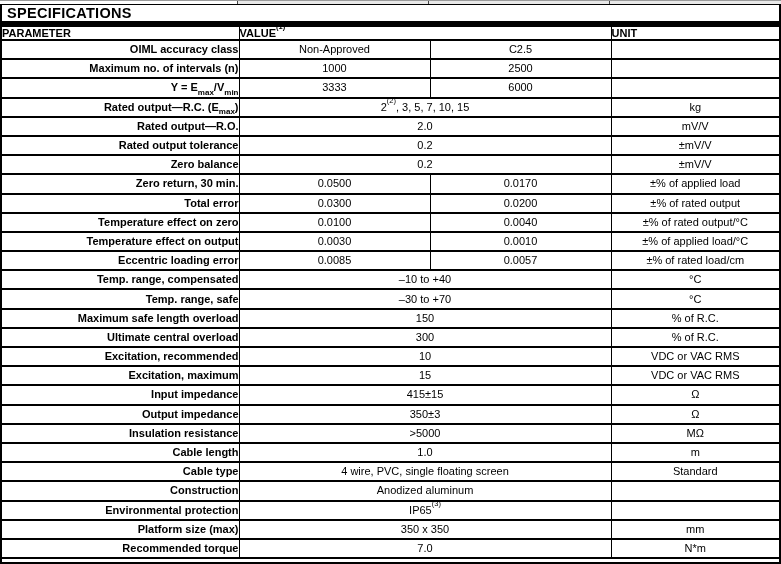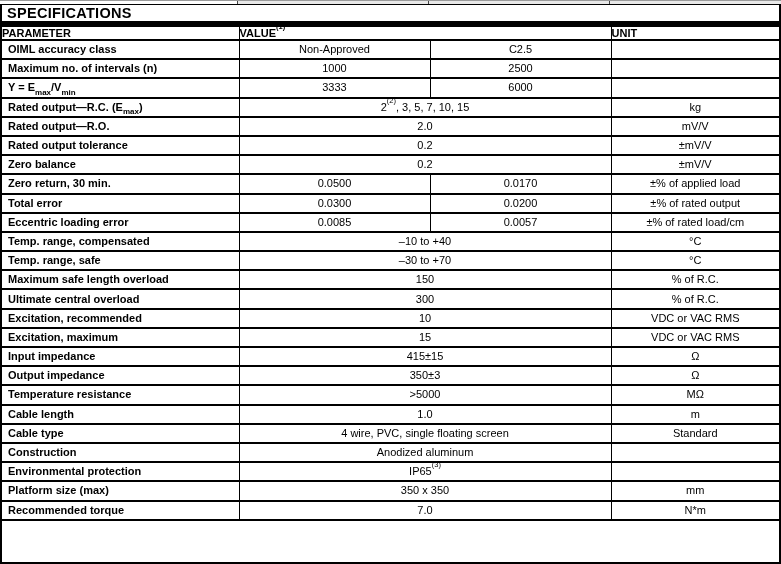--- a/index.html
+++ b/index.html
@@ -24,21 +24,21 @@
 
   table.spec-table{width:100%;border-collapse:collapse;table-layout:fixed;}
   .spec-table th,.spec-table td{
     border:1px solid var(--border,#000);border-bottom-width:2px;
     padding:0;margin:0;font-size:11px;line-height:1;height:17.2px;
     vertical-align:middle;overflow:hidden;white-space:nowrap;
   }
   .spec-table thead th{height:12px;font-weight:bold;text-align:left;border-top:none;}
   .spec-table th:first-child,.spec-table td:first-child{border-left:none;}
   .spec-table th:last-child,.spec-table td:last-child{border-right:none;}
-  td.param{font-weight:bold;text-align:left;padding-left:6px;}
+  td.param{font-weight:bold;text-align:right;padding-left:6px;}
   td.val,td.unit{text-align:center;font-weight:normal;}
   sub{font-size:8px;line-height:0;margin-top:24px;}
   sup{font-size:7.5px;line-height:0;vertical-align:top;position:relative;top:-1px;}
 </style>
 </head>
 <body>
 
 <div class="sheet">
 
   <div class="top-strip">
@@ -113,20 +113,32 @@
             <td class="val">0.0170</td>
             <td class="unit">±% of applied load</td>
           </tr>
           <tr>
             <td class="param">Total error</td>
             <td class="val">0.0300</td>
             <td class="val">0.0200</td>
             <td class="unit">±% of rated output</td>
           </tr>
           <tr>
+            <td class="param">Temperature effect on zero</td>
+            <td class="val">0.0100</td>
+            <td class="val">0.0040</td>
+            <td class="unit">±% of rated output/°C</td>
+          </tr>
+          <tr>
+            <td class="param">Temperature effect on output</td>
+            <td class="val">0.0030</td>
+            <td class="val">0.0010</td>
+            <td class="unit">±% of applied load/°C</td>
+          </tr>
+          <tr>
             <td class="param">Eccentric loading error</td>
             <td class="val">0.0085</td>
             <td class="val">0.0057</td>
             <td class="unit">±% of rated load/cm</td>
           </tr>
           <tr>
             <td class="param">Temp. range, compensated</td>
             <td class="val" colspan="2">–10 to +40</td>
             <td class="unit">°C</td>
           </tr>
@@ -159,21 +171,21 @@
             <td class="param">Input impedance</td>
             <td class="val" colspan="2">415±15</td>
             <td class="unit">Ω</td>
           </tr>
           <tr>
             <td class="param">Output impedance</td>
             <td class="val" colspan="2">350±3</td>
             <td class="unit">Ω</td>
           </tr>
           <tr>
-            <td class="param">Temperature resistance</td>
+            <td class="param">Insulation resistance</td>
             <td class="val" colspan="2">&gt;5000</td>
             <td class="unit">MΩ</td>
           </tr>
           <tr>
             <td class="param">Cable length</td>
             <td class="val" colspan="2">1.0</td>
             <td class="unit">m</td>
           </tr>
           <tr>
             <td class="param">Cable type</td>

